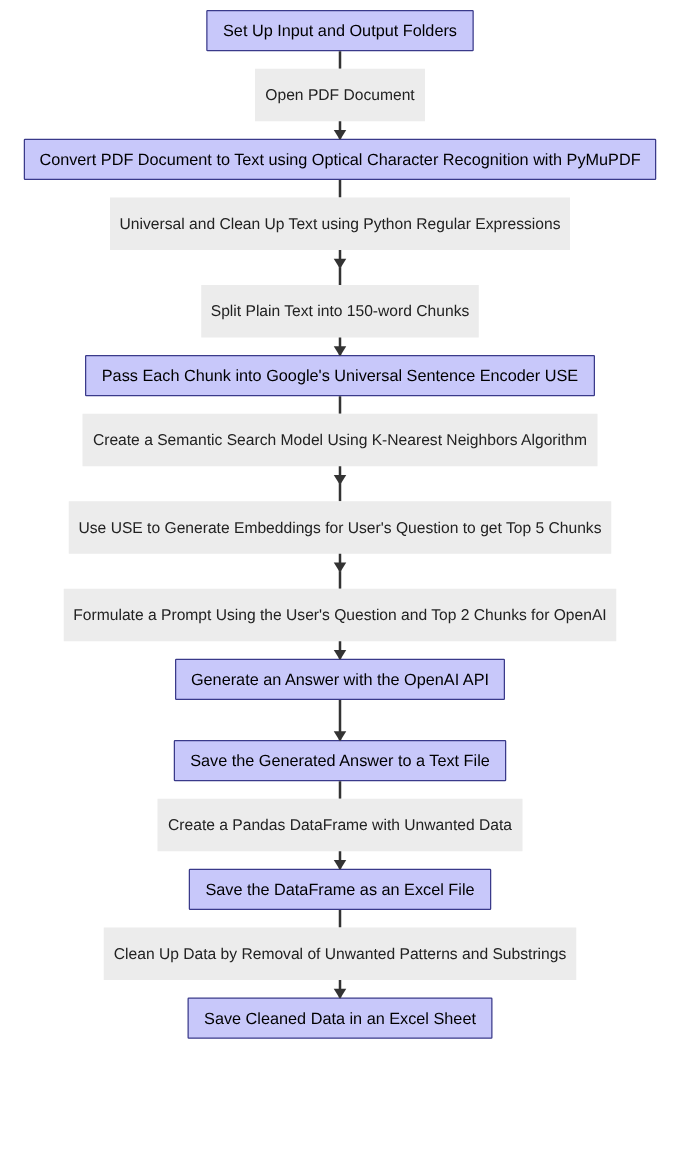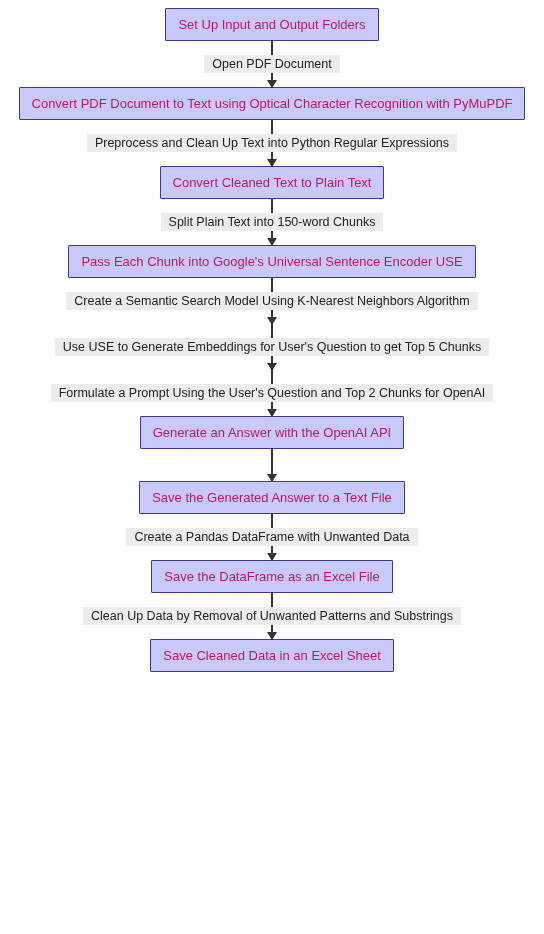--- a/index.html
+++ b/index.html
@@ -14,42 +14,42 @@
     display: flex;
     flex-direction: column;
     align-items: center;
     padding: 8px 0;
   }
   .node {
     background: #c8c8fa;
     border: 1.5px solid #3a3a8a;
     padding: 8px 12px;
     font-size: 13px;
-    color: #be185d;
+    color: #000000;
     text-align: center;
     border-radius: 1px;
     white-space: nowrap;
   }
   .node.wide {
     white-space: normal;
     max-width: 530px;
   }
   .edge-container {
     display: flex;
     flex-direction: column;
     align-items: center;
   }
   .edge-line-top {
     width: 2px;
     height: 14px;
     background: #333;
   }
   .edge-label {
     background: #ececec;
-    padding: 2px 8px;
+    padding: 14px 8px;
     font-size: 12.5px;
     color: #222;
     text-align: center;
     white-space: nowrap;
   }
   .edge-label.wrap {
     white-space: normal;
     max-width: 520px;
   }
   .edge-line-bottom {
@@ -99,25 +99,24 @@
   <div class="edge-container">
     <div class="edge-line-top"></div>
     <div class="edge-label">Open PDF Document</div>
     <div class="edge-line-bottom"></div>
   </div>
 
   <div class="node wide">Convert PDF Document to Text using Optical Character Recognition with PyMuPDF</div>
 
   <div class="edge-container">
     <div class="edge-line-top"></div>
-    <div class="edge-label wrap">Preprocess and Clean Up Text into Python Regular Expressions</div>
+    <div class="edge-label wrap">Universal and Clean Up Text using Python Regular Expressions</div>
     <div class="edge-line-bottom"></div>
   </div>
 
-  <div class="node">Convert Cleaned Text to Plain Text</div>
 
   <div class="edge-container">
     <div class="edge-line-top"></div>
     <div class="edge-label">Split Plain Text into 150-word Chunks</div>
     <div class="edge-line-bottom"></div>
   </div>
 
   <div class="node wide">Pass Each Chunk into Google's Universal Sentence Encoder USE</div>
 
   <div class="edge-container">

